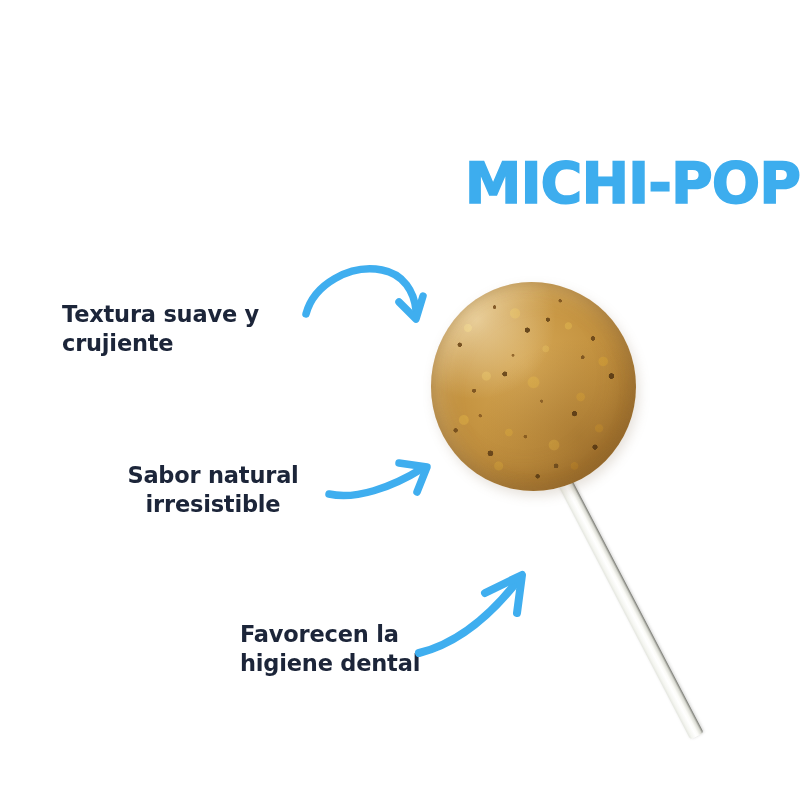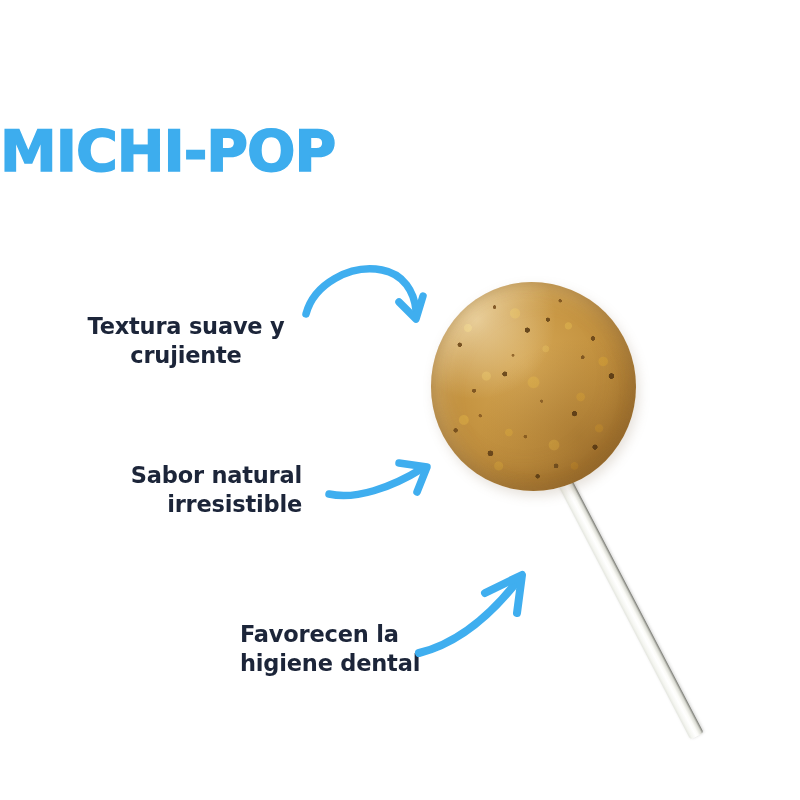--- a/index.html
+++ b/index.html
@@ -11,23 +11,23 @@
   }
   #stage {
     position:relative;
     width:800px; height:800px;
     background:#ffffff;
   }
 
   
   #title {
     position:absolute;
-    left:0; top:124px;
+    left:0; top:156px;
     width:800px;
-    text-align:left;
+    text-align:right;
     font-family:"DejaVu Sans", sans-serif;
     font-size:57px;
     font-weight:bold;
     letter-spacing:-1px;
     color:#3DADEE;
     line-height:1;
     -webkit-text-stroke:1.5px #3DADEE;
     text-rendering:geometricPrecision;
   }
 
@@ -35,22 +35,22 @@
   .feature-label {
     position:absolute;
     font-family:"DejaVu Sans", sans-serif;
     font-weight:bold;
     color:#1C2539;
     line-height:1.30;
     font-size:22.5px;
     letter-spacing:-0.2px;
     white-space:pre-line;
   }
-  #label-texture   { left:62px;  top:312px; width:248px; text-align:center; }
-  #label-flavor    { left:84px;  top:461px; width:218px; text-align:right; }
+  #label-texture   { left:62px;  top:300px; width:248px; text-align:left; }
+  #label-flavor    { left:104px;  top:461px; width:218px; text-align:center; }
   #label-dental    { left:240px; top:620px; width:198px; text-align:left; }
 
   
   .arrow-svg { position:absolute; overflow:visible; }
   #arrow-1 { left:300px; top:258px; }
   #arrow-2 { left:325px; top:448px; }
   #arrow-3 { left:415px; top:535px; }
 
   
   #lollipop { position:absolute; left:0; top:0; width:800px; height:800px; }

